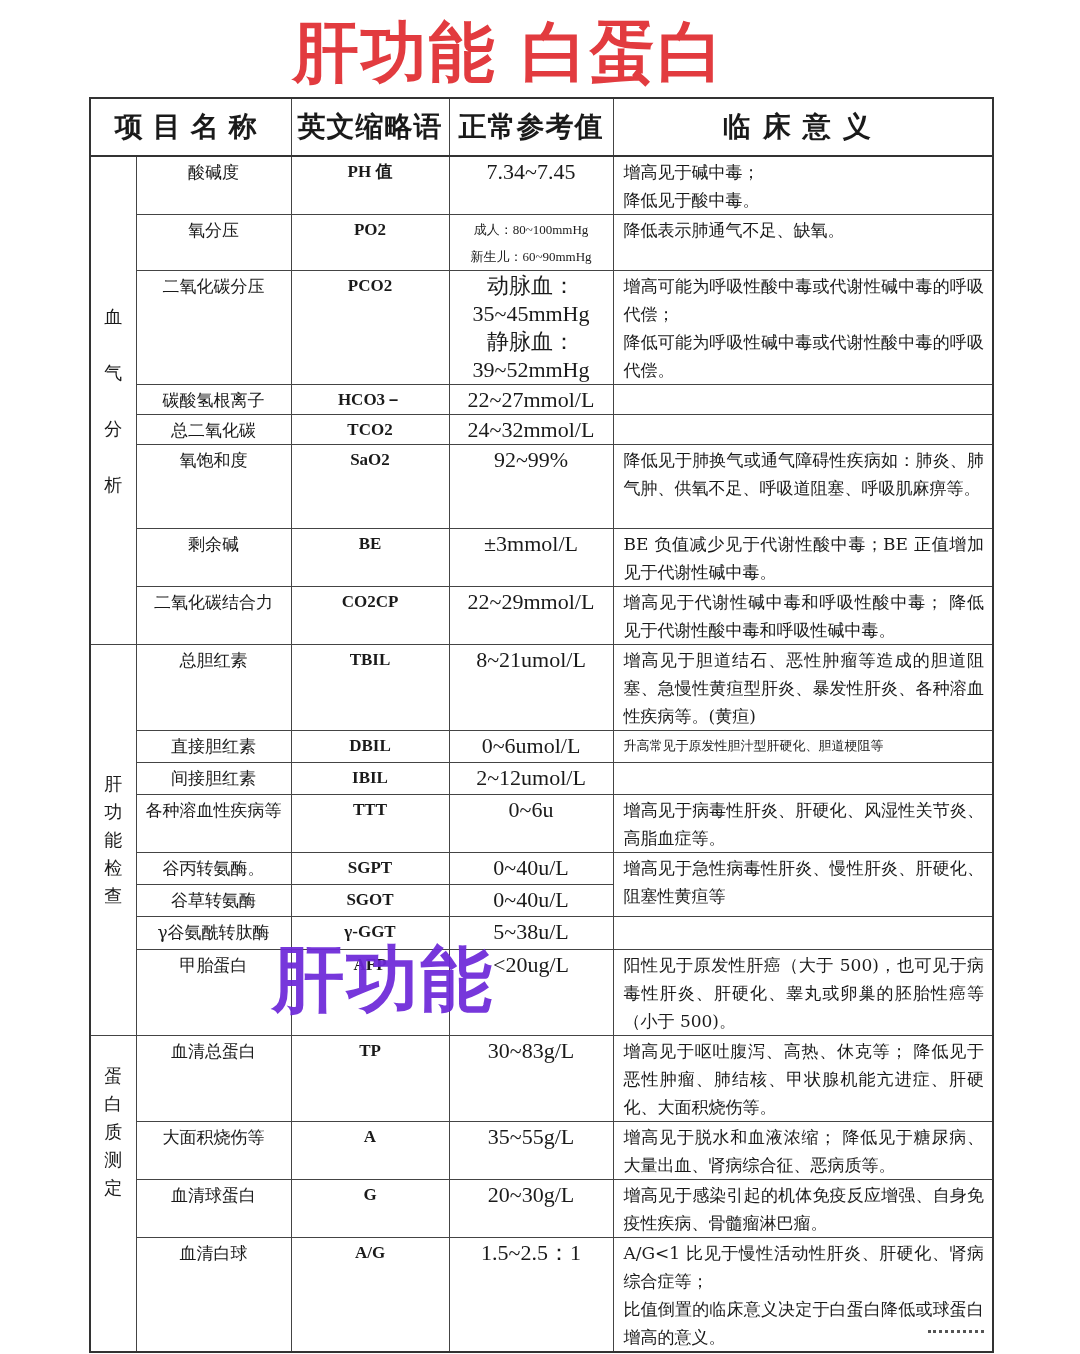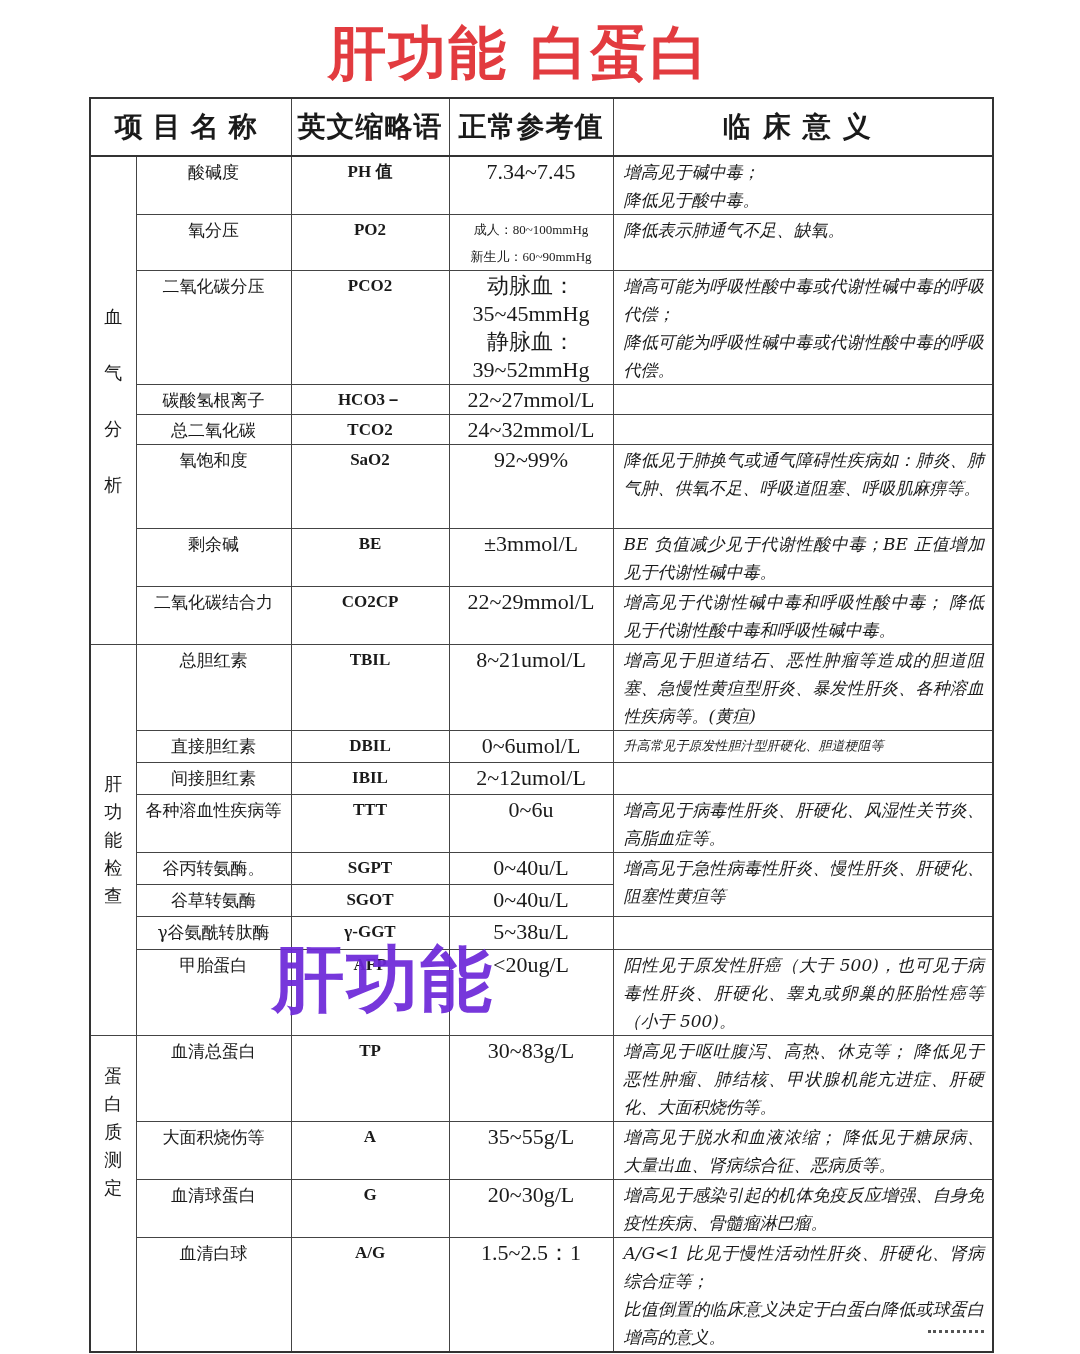--- a/index.html
+++ b/index.html
@@ -1,36 +1,36 @@
 <!DOCTYPE html>
 <html><head>
 <meta charset="utf-8">
 <style>
   html, body { margin:0; padding:0; background:#ffffff; }
   body { width:1080px; height:1354px; position:relative; overflow:hidden;
          font-family:"DejaVu Serif", "Liberation Serif", serif; color:#1a1a1a; }
-  .title { position:absolute; left:14px; top:8px; width:1010px; text-align:center;
+  .title { position:absolute; left:4px; top:8px; width:1010px; text-align:center;
            font-family:"DejaVu Sans", "Liberation Sans", sans-serif; font-weight:bold;
-           font-size:58px; color:#e23b3f; letter-spacing:2px; line-height:90px; }
+           font-size:66px; color:#e23b3f; letter-spacing:2px; line-height:90px; }
   .watermark { position:absolute; left:272px; top:945px; font-family:Liberation Mono, monospace;
            font-weight:bold; font-size:72px; color:#6d28d9; opacity:0.93; letter-spacing:2px; line-height:80px; pointer-events:none; }
   table { position:absolute; left:89px; top:97px; width:903px; border-collapse:collapse;
           table-layout:fixed; border:2px solid #333; }
   td, th { border:1.5px solid #444; vertical-align:top; padding:0; font-size:17px; line-height:28px; }
   th { height:56px; vertical-align:middle; font-size:28px; font-weight:bold; text-align:center;
        font-family:"DejaVu Sans","Liberation Sans",sans-serif; letter-spacing:1px; border-bottom:2px solid #333; }
   th.hname { letter-spacing:10px; }
   th.hmean { letter-spacing:12px; }
   td.cat { text-align:center; vertical-align:middle; width:46px; font-size:18px; line-height:28px; }
   td.cat span { display:block; }
   td.name, td.abbr, td.ref { text-align:center; padding-top:1px; }
   td.abbr { font-weight:bold; font-family:"Liberation Serif", serif; font-size:17px; }
   td.ref { font-family:"Liberation Serif", serif; font-size:22px; }
   td.ref.small { font-size:13px; line-height:27px; }
-  td.mean { padding:1px 8px 0 10px; text-align:justify; font-size:17px; line-height:28px;font-style:italic; }
+  td.mean { padding:1px 8px 0 10px; text-align:justify; font-size:17px; line-height:28px; }
   td.mean.small { font-size:13px; }
   .stamp { position:absolute; left:928px; top:1322px; width:56px; height:8px;
            border-bottom:3px dotted #555; }
 </style>
 </head>
 <body>
 
 <div class="title">肝功能 白蛋白</div>
 
 <table>

